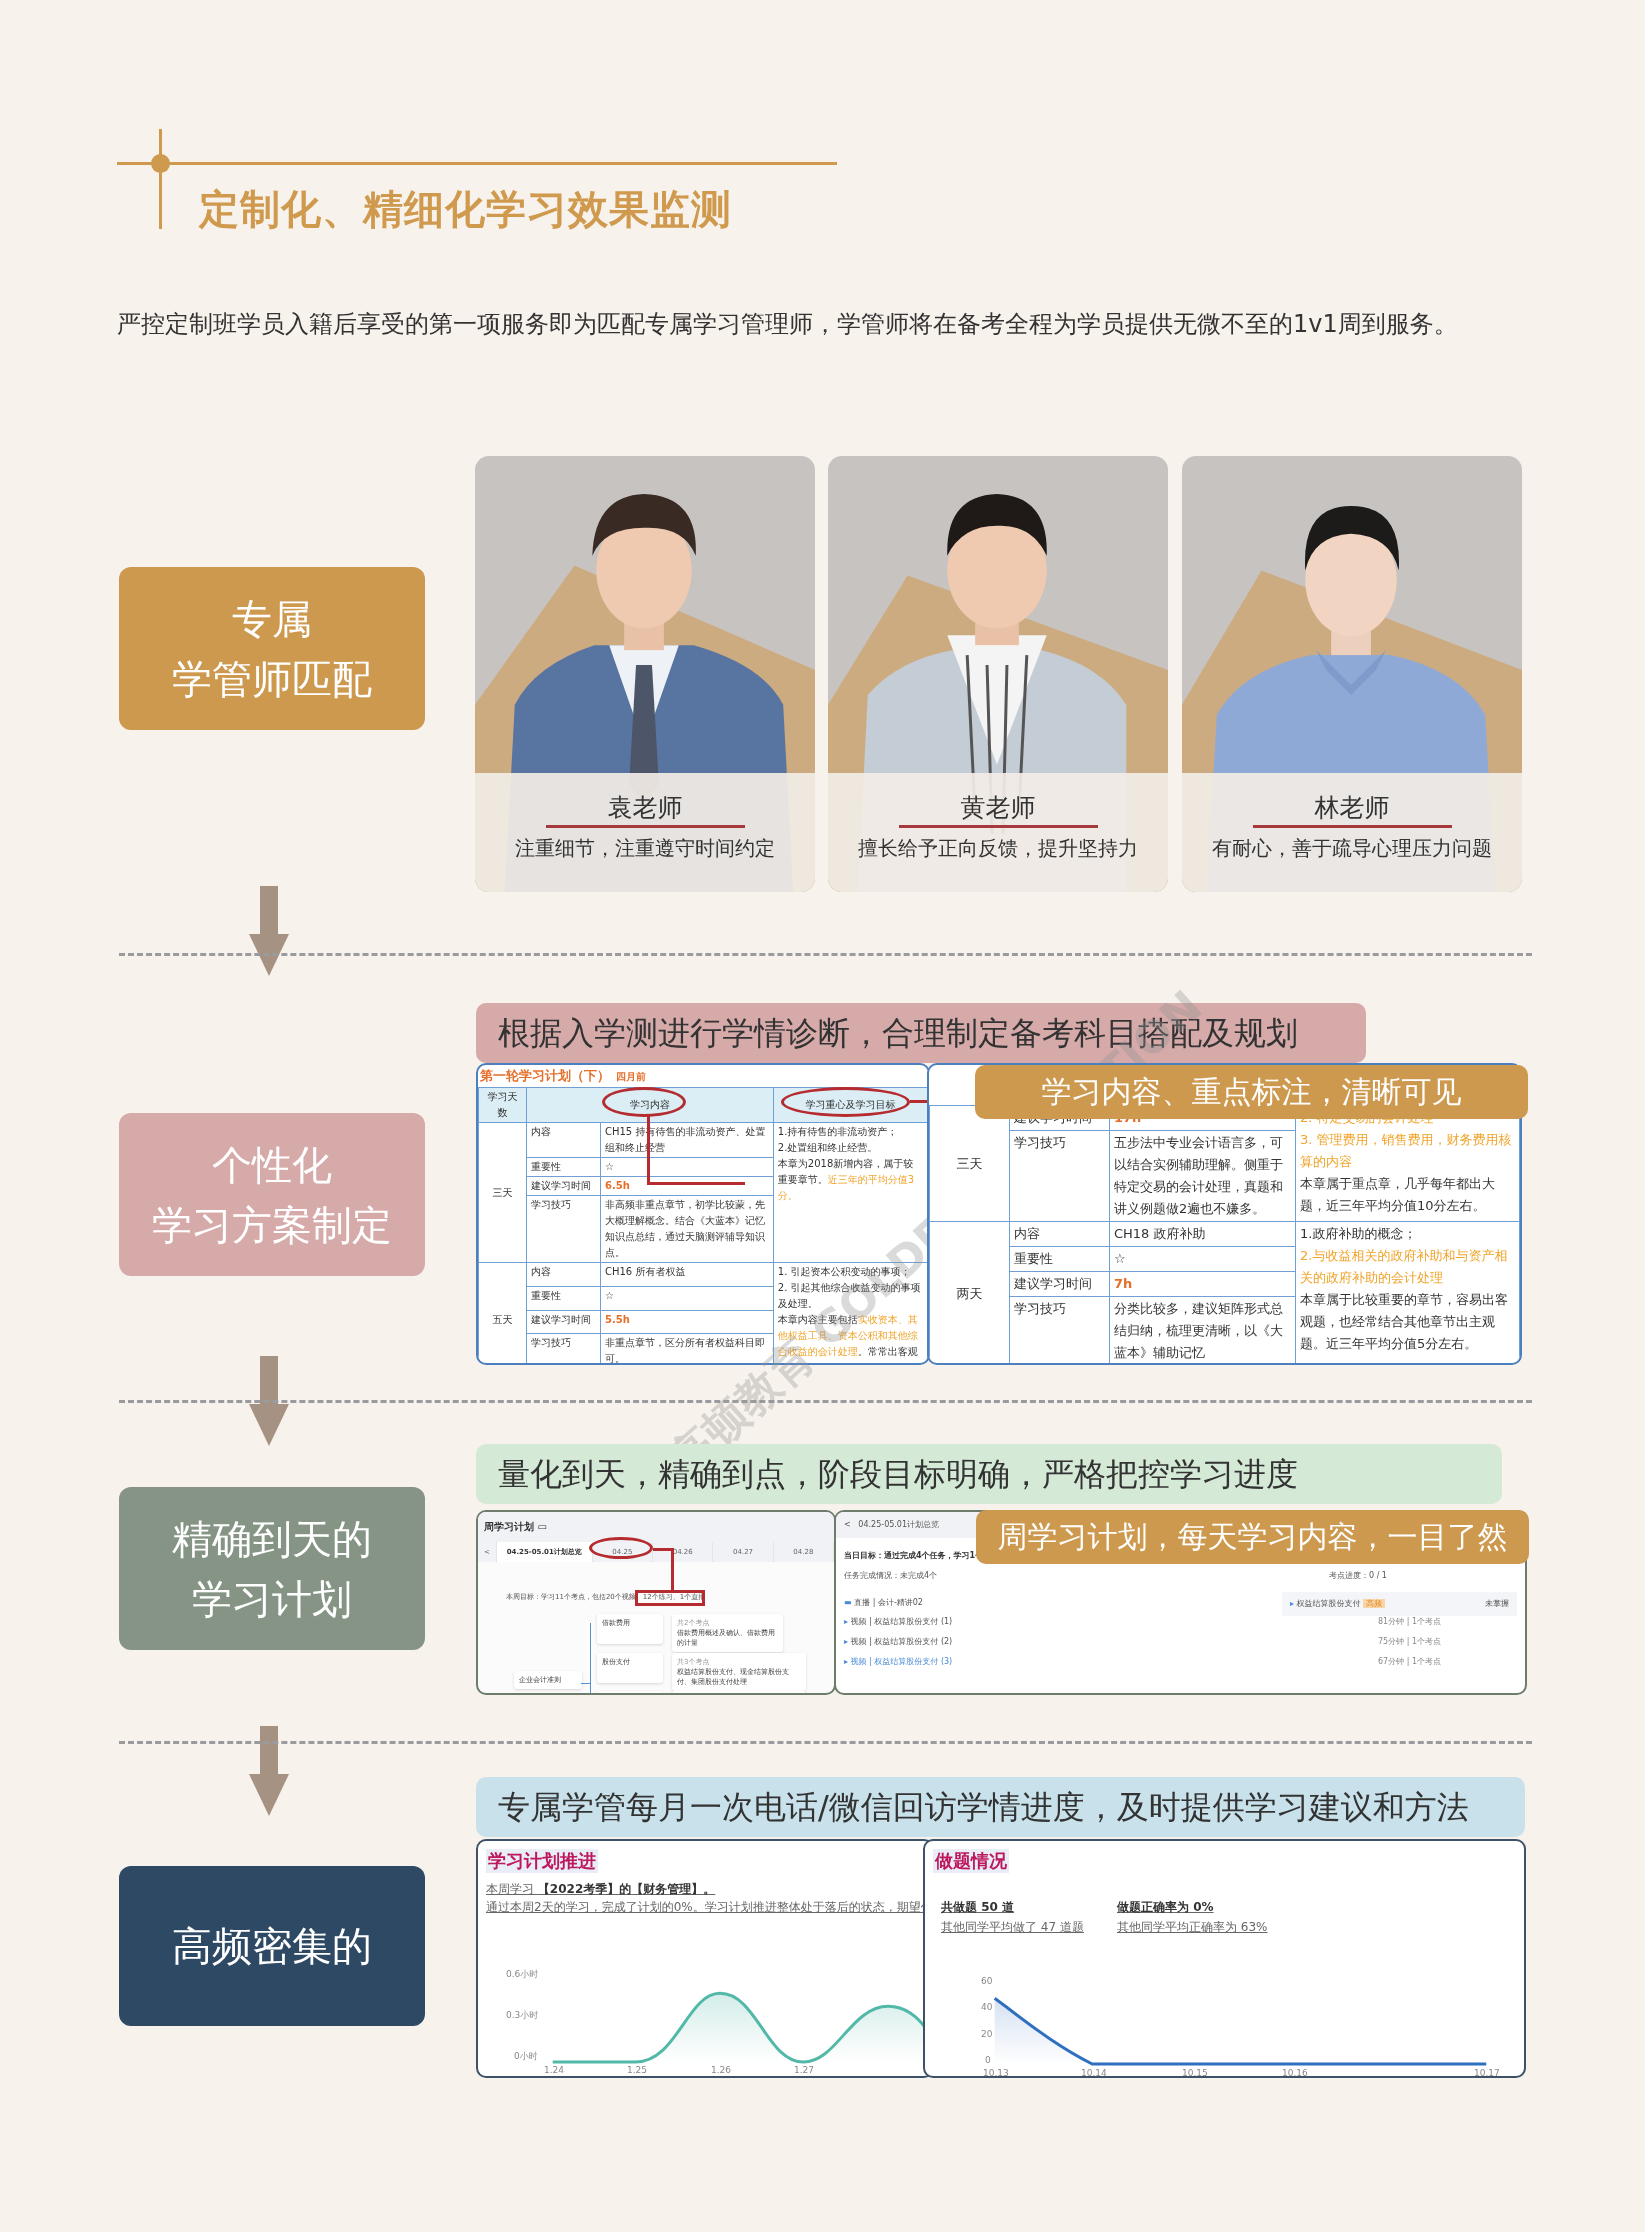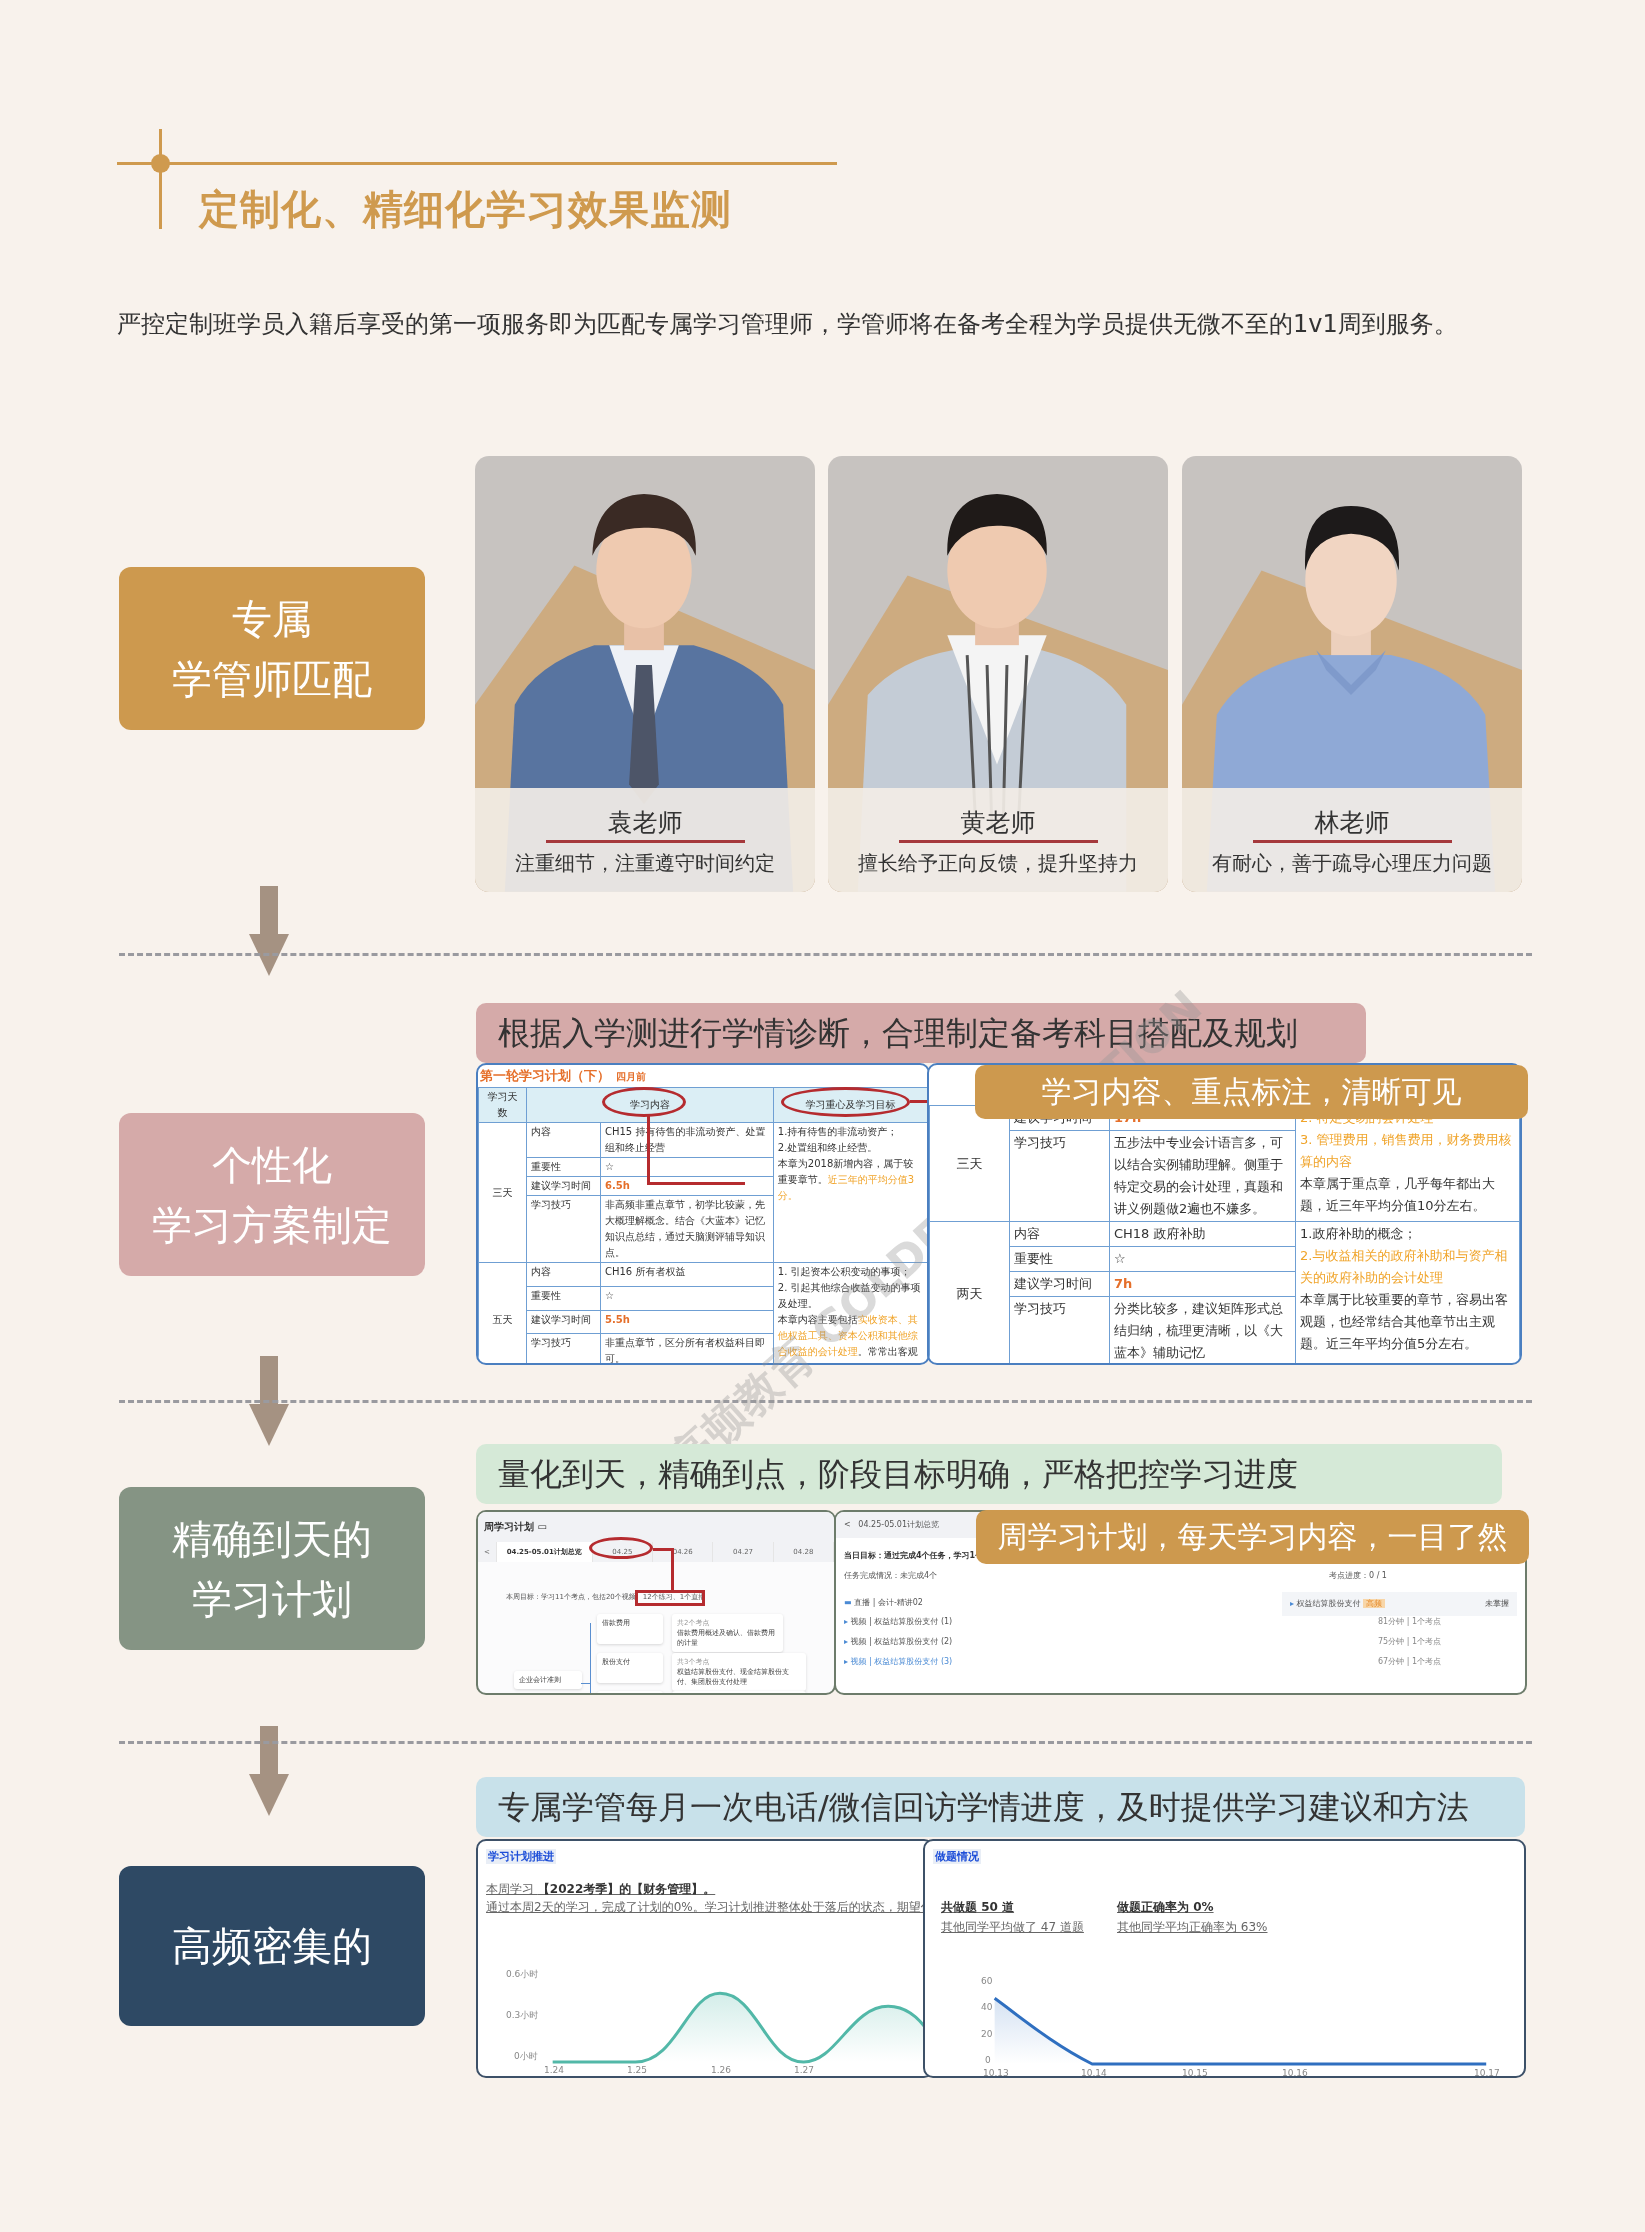--- a/index.html
+++ b/index.html
@@ -25,21 +25,21 @@
   .arrow { left: 249px; width: 40px; }
   .arrow .shaft { position: absolute; left: 11px; top: 0; width: 18px; height: 50px; background: #a59282; }
   .arrow .head { position: absolute; left: 0; top: 48px; width: 0; height: 0; border-left: 20px solid transparent; border-right: 20px solid transparent; border-top: 42px solid #a59282; }
 
   .dash { left: 119px; width: 1413px; height: 0; border-top: 3px dashed #9a9a9f; }
 
   
   .tcard { top: 456px; width: 340px; height: 436px; border-radius: 14px; overflow: hidden; background: #c7c3c0; }
   .tcard .tri { position: absolute; left: 0; top: 0; width: 100%; height: 100%; }
   .tcard .photo { position: absolute; left: 0; top: 0; width: 100%; height: 100%; }
-  .tcard .caption { position: absolute; left: 0; bottom: 0; width: 100%; height: 104px; background: rgba(242,237,230,0.92); text-align: center; }
+  .tcard .caption { position: absolute; left: 0; bottom: 0; width: 100%; height: 119px; background: rgba(242,237,230,0.92); text-align: center; }
   .tcard .tname { position: absolute; left: 0; top: 18px; width: 100%; font-size: 25px; color: #333; }
   .tcard .tline { position: absolute; left: 50%; margin-left: -99px; top: 52px; width: 199px; height: 3px; background: #a5393c; }
   .tcard .tdesc { position: absolute; left: 0; top: 62px; width: 100%; font-size: 20px; color: #333; }
 
   
   .banner { height: 60px; border-radius: 10px; font-size: 32px; line-height: 60px; padding-left: 22px; color: #333; }
   .b-pink { left: 476px; top: 1003px; width: 890px; background: #d5aaa9; }
   .b-gold { color: #fff; background: #cd994e; border-radius: 10px; height: 54px; line-height: 54px; font-size: 30px; padding-left: 0; text-align: center; }
   .b-gold1 { left: 975px; top: 1065px; width: 553px; }
   .b-green { left: 476px; top: 1444px; width: 1026px; background: #d5e9d7; }
@@ -81,21 +81,21 @@
   .conn { position: absolute; background: #5a8fd0; }
 
   .r-row { position: absolute; left: 8px; font-size: 8px; color: #555; }
   .r-row .rt { position: absolute; left: 418px; top: 0; width: 179px; text-align: right; color: #888; }
   .blue-dot { color: #4a8ad4; }
 
   
   .chart-card { background: #fff; border: 2px solid #3d5168; border-radius: 10px; overflow: hidden; }
   .cc-left { left: 476px; top: 1839px; width: 458px; height: 239px; }
   .cc-right { left: 923px; top: 1839px; width: 603px; height: 239px; }
-  .cc-title { position: absolute; left: 8px; top: 8px; font-size: 11px; font-weight: bold; color: #1d4ed8; background: #e9eef6; padding: 0 2px; }
+  .cc-title { position: absolute; left: 8px; top: 8px; font-size: 18px; font-weight: bold; color: #be185d; background: #e9eef6; padding: 0 2px; }
   .cc-text { position: absolute; font-size: 12px; color: #666; text-decoration: underline; }
   .cc-text b { color: #333; }
   .axis-lbl { position: absolute; font-size: 9px; color: #888; }
 </style>
 </head>
 <body>
 
 <div class="abs hdr-hline"></div>
 <div class="abs hdr-vline"></div>
 <div class="abs hdr-dot"></div>

